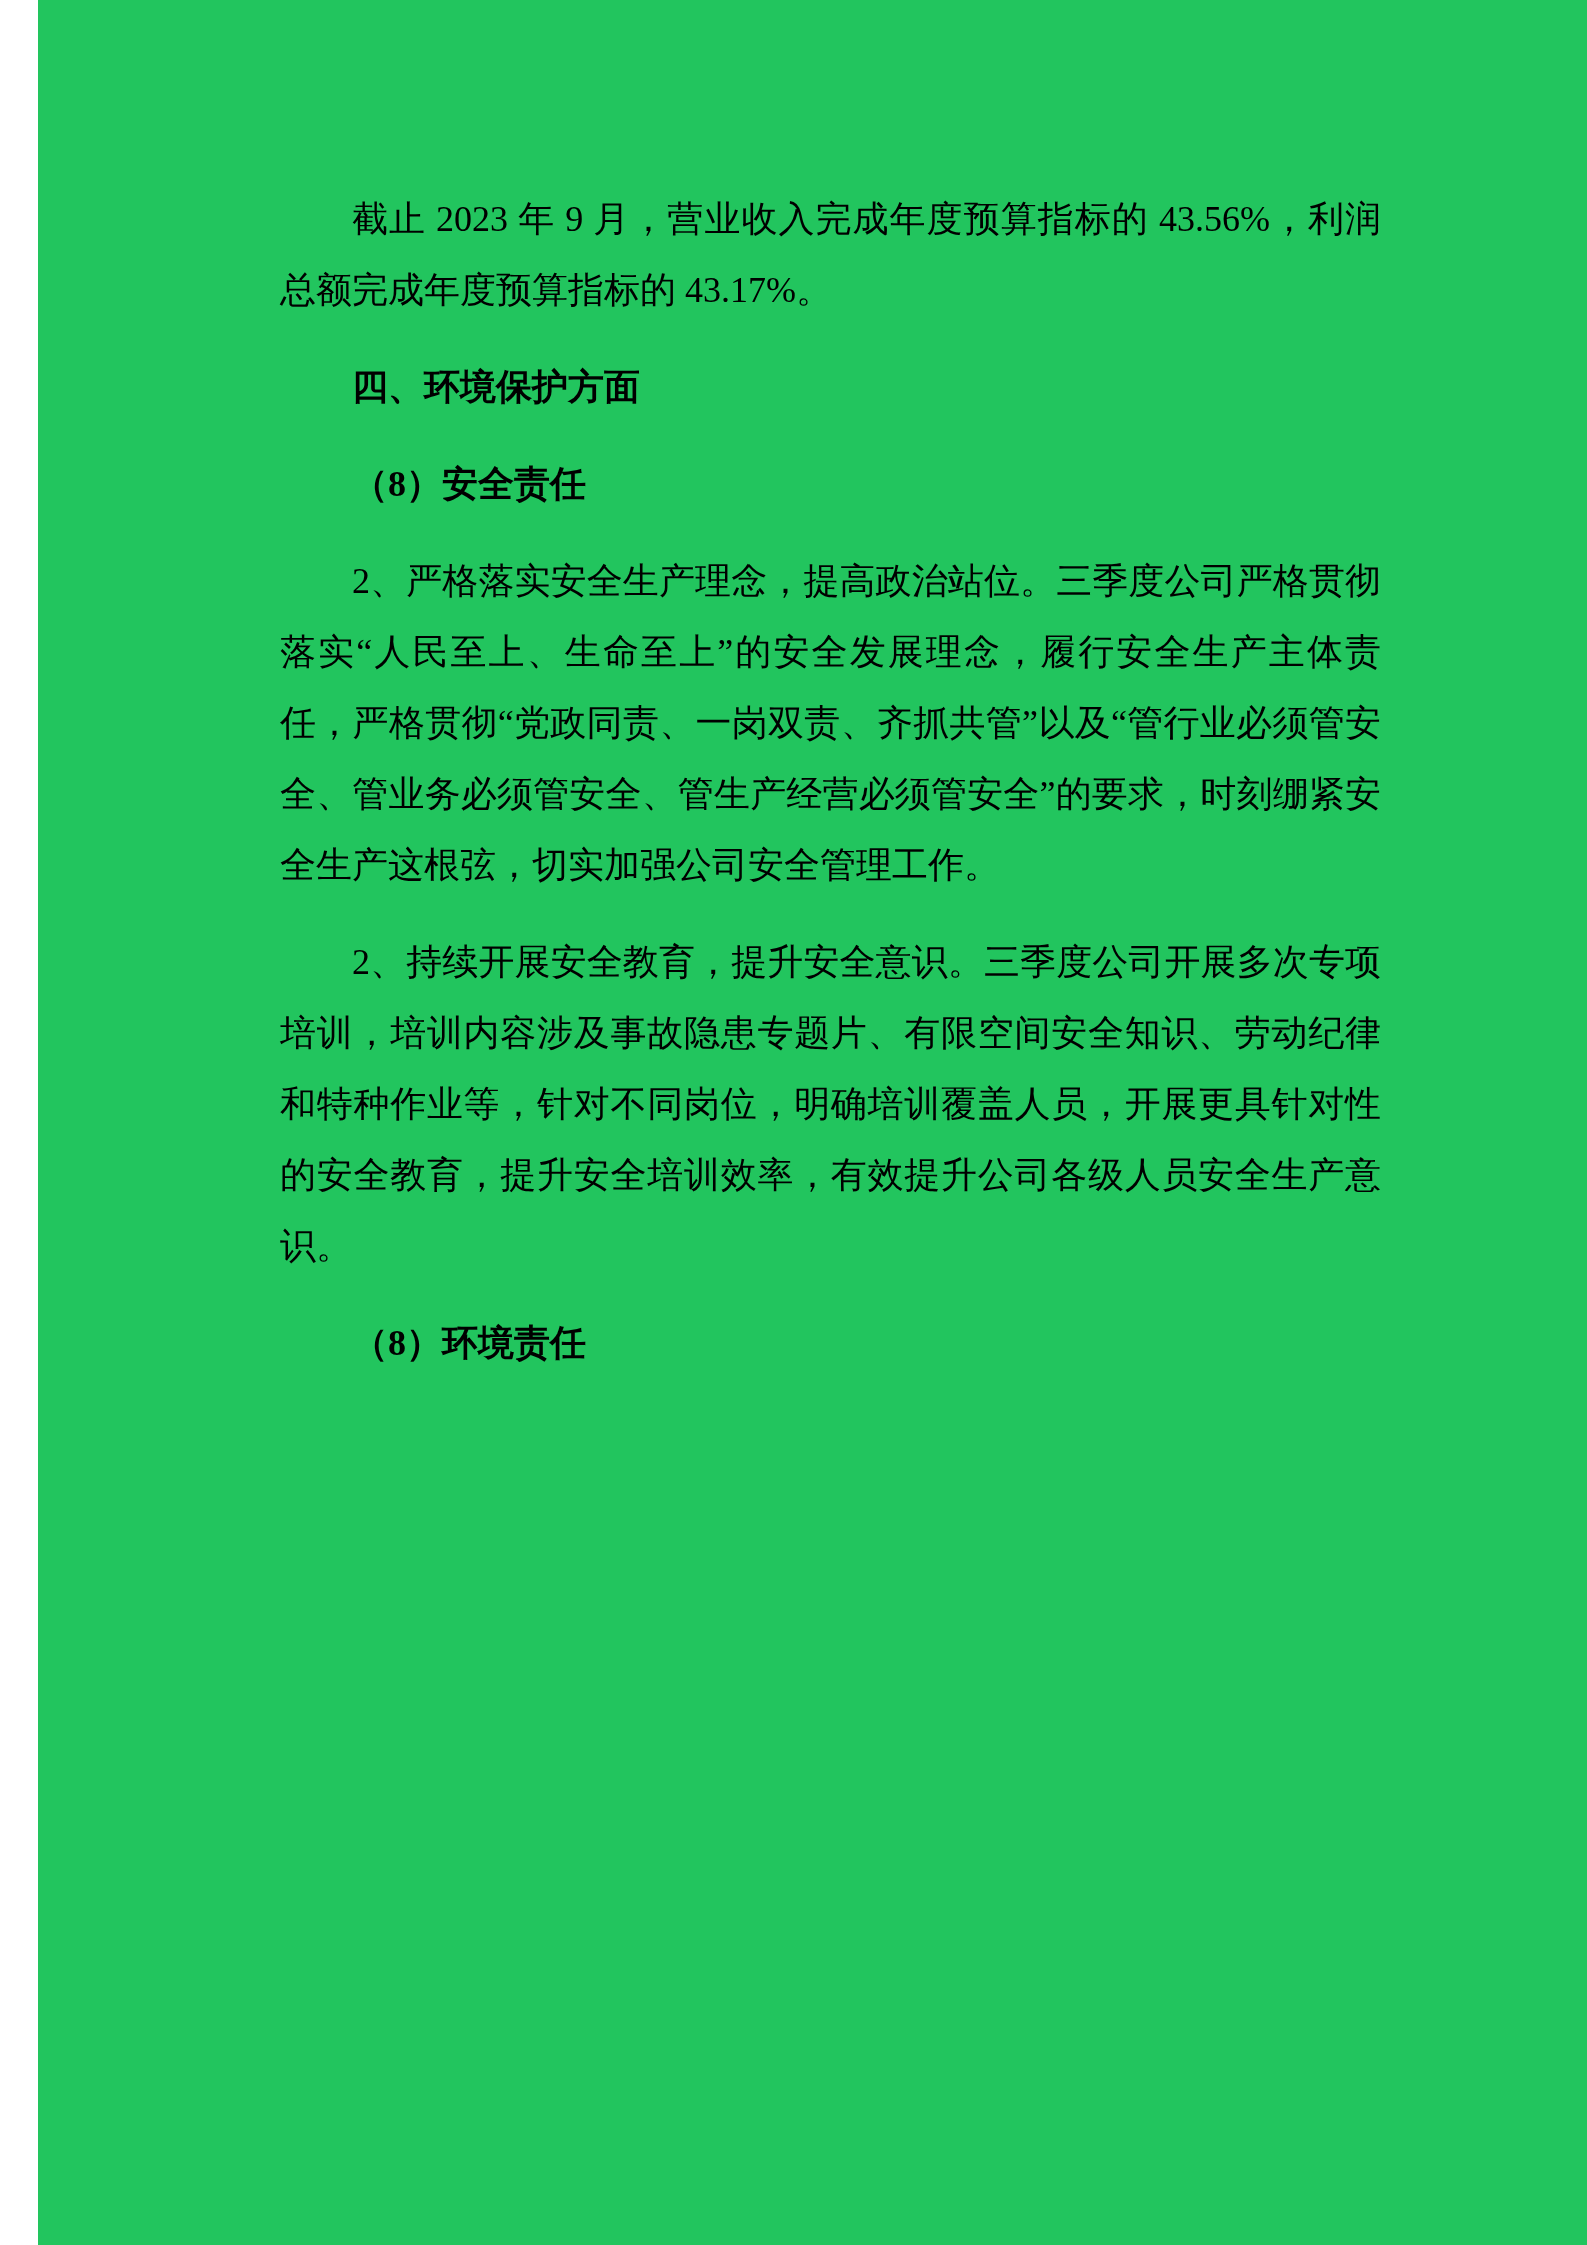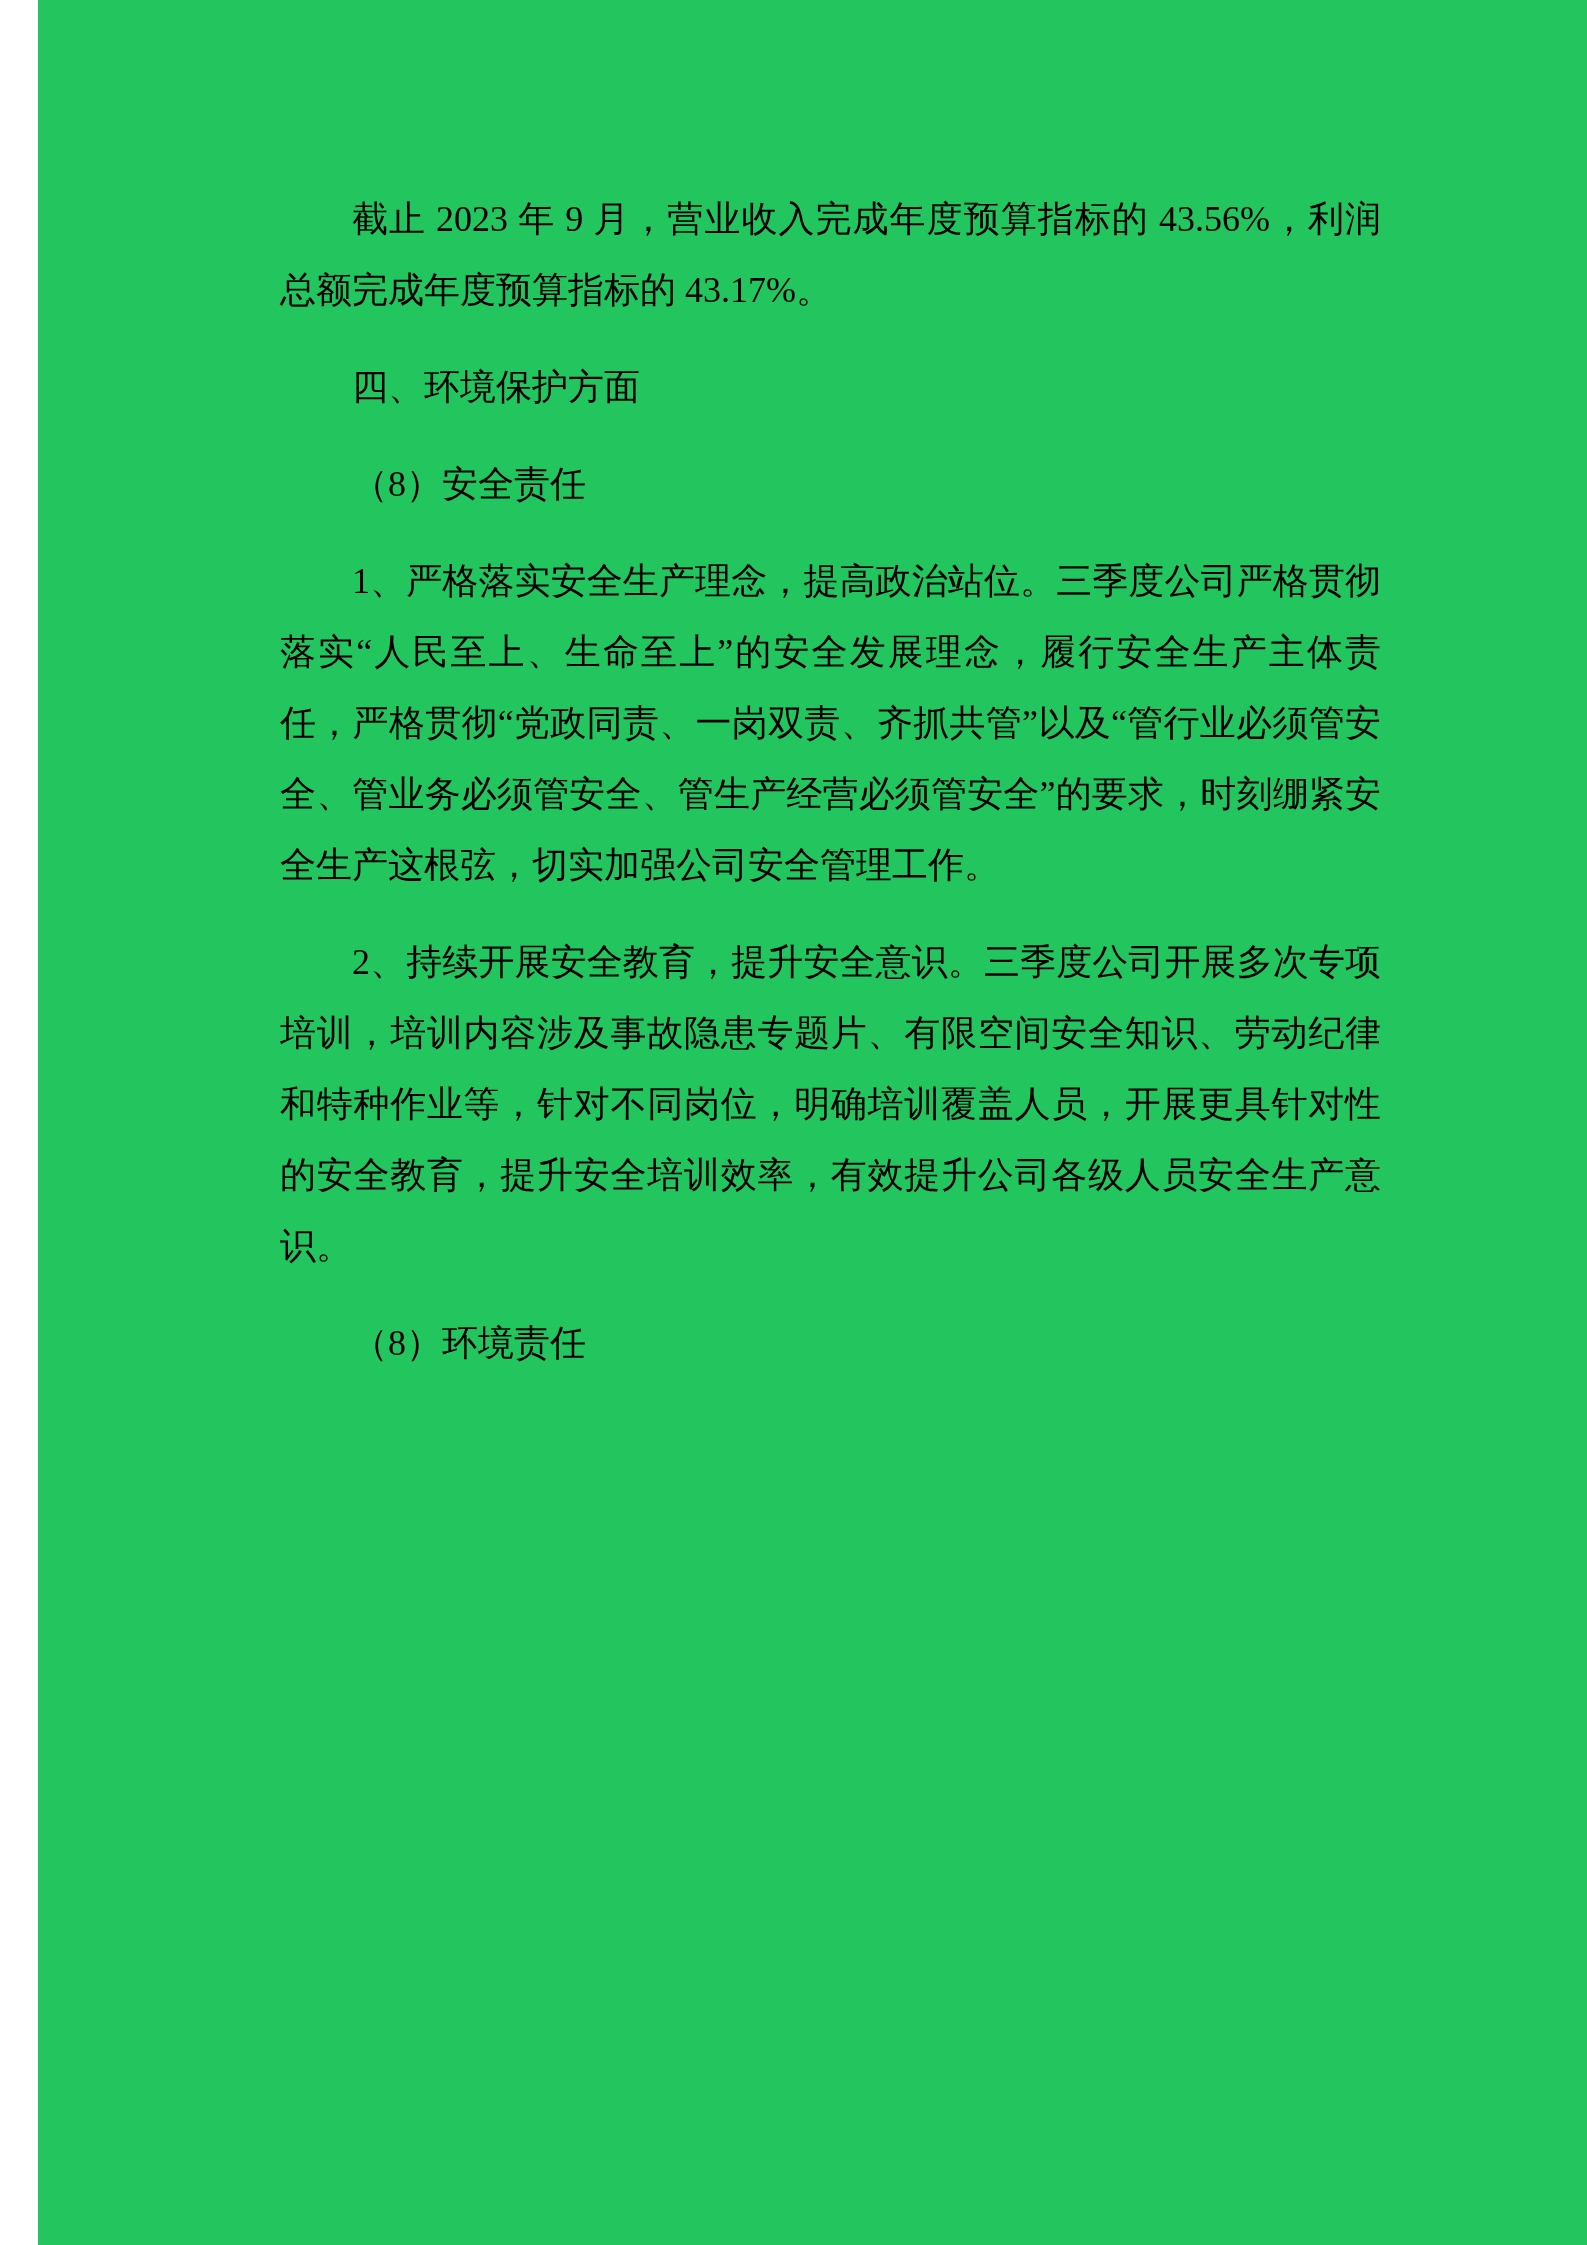--- a/index.html
+++ b/index.html
@@ -24,29 +24,29 @@
     font-size: 36px;
     line-height: 71px;
     text-align: justify;
     text-indent: 2em;
     margin: 0 0 26px 0;
     word-break: break-all;
     font-weight: 400;
   }
   .doc p.heading,
   .doc p.subheading {
-    font-weight: 400;
+    font-weight: 700;
     text-align: left;
   }
 </style>
 </head>
 <body>
 
 <div class="page">
   <div class="doc">
     <p class="body">截止 2023 年 9 月，营业收入完成年度预算指标的 43.56%，利润总额完成年度预算指标的 43.17%。</p>
     <p class="heading">四、环境保护方面</p>
     <p class="subheading">（8）安全责任</p>
-    <p class="body">1、严格落实安全生产理念，提高政治站位。三季度公司严格贯彻落实“人民至上、生命至上”的安全发展理念，履行安全生产主体责任，严格贯彻“党政同责、一岗双责、齐抓共管”以及“管行业必须管安全、管业务必须管安全、管生产经营必须管安全”的要求，时刻绷紧安全生产这根弦，切实加强公司安全管理工作。</p>
+    <p class="body">2、严格落实安全生产理念，提高政治站位。三季度公司严格贯彻落实“人民至上、生命至上”的安全发展理念，履行安全生产主体责任，严格贯彻“党政同责、一岗双责、齐抓共管”以及“管行业必须管安全、管业务必须管安全、管生产经营必须管安全”的要求，时刻绷紧安全生产这根弦，切实加强公司安全管理工作。</p>
     <p class="body">2、持续开展安全教育，提升安全意识。三季度公司开展多次专项培训，培训内容涉及事故隐患专题片、有限空间安全知识、劳动纪律和特种作业等，针对不同岗位，明确培训覆盖人员，开展更具针对性的安全教育，提升安全培训效率，有效提升公司各级人员安全生产意识。</p>
     <p class="subheading">（8）环境责任</p>
   </div>
 </div>
 
 </body></html>

